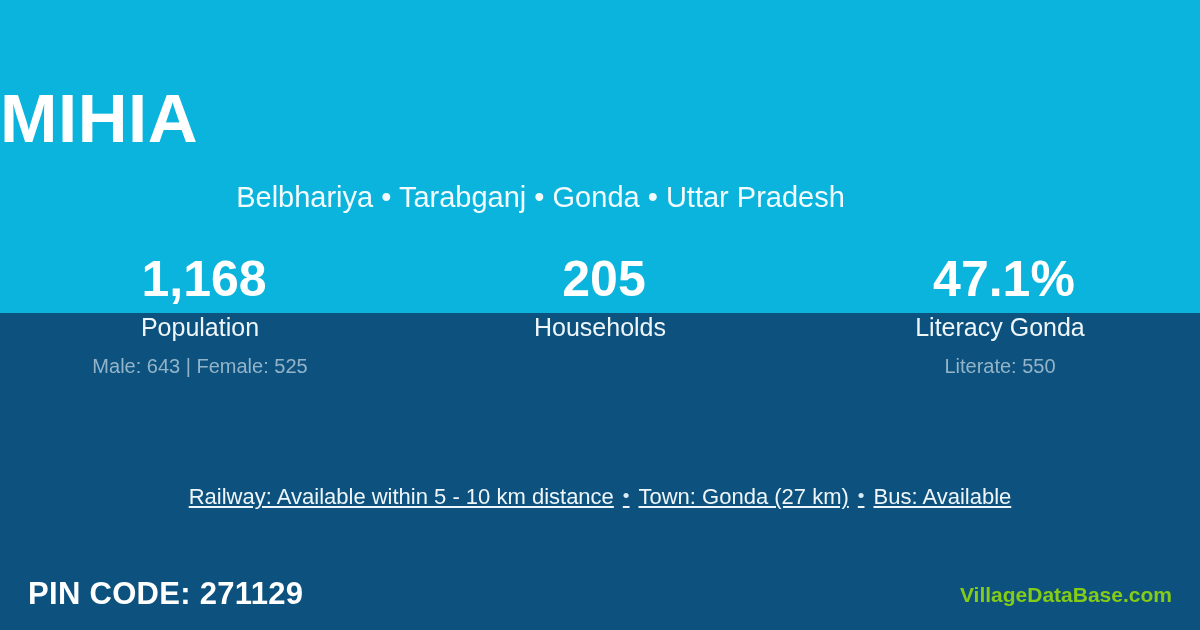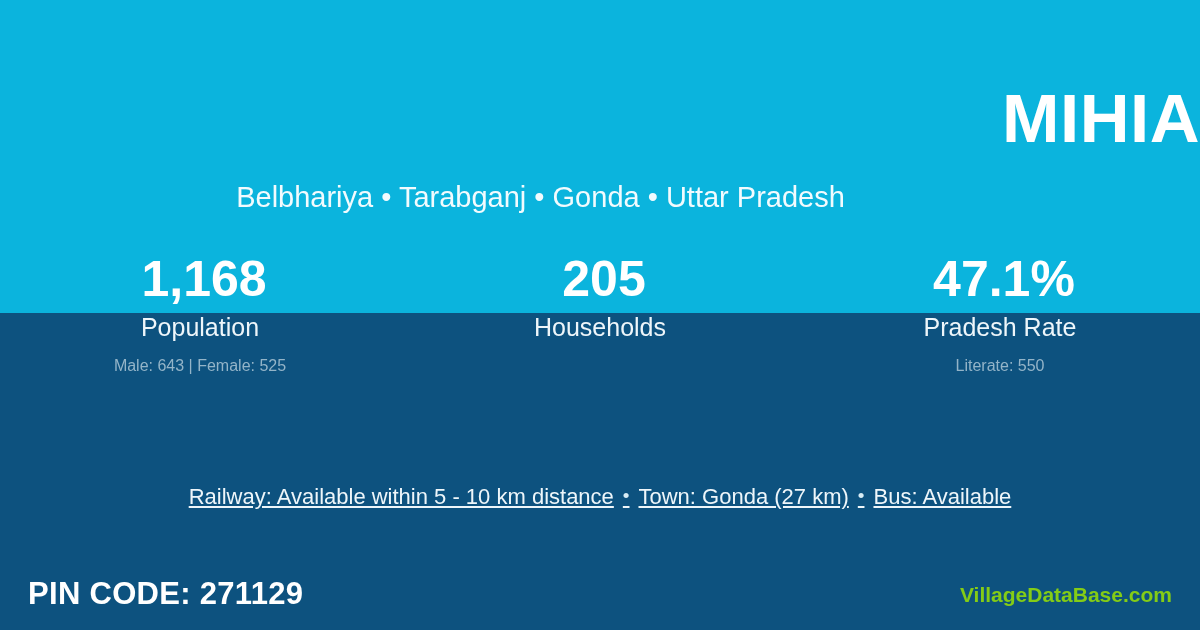--- a/index.html
+++ b/index.html
@@ -27,21 +27,21 @@
     width: 1200px;
     height: 313px;
     background: #0bb4dd;
   }
   
   #village-title {
     position: absolute;
     left: 0;
     top: 84px;
     width: 1200px;
-    text-align: right;
+    text-align: left;
     font-size: 69px;
     font-weight: bold;
     line-height: 1;
     letter-spacing: 0.5px;
     color: #ffffff;
     white-space: nowrap;
   }
   #village-location {
     position: absolute;
     left: 0;
@@ -76,21 +76,21 @@
     margin-left: 8px;
   }
   .stat-label {
     font-size: 25px;
     font-weight: normal;
     line-height: 34px;
     color: #eef6fa;
     white-space: nowrap;
   }
   .stat-sub {
-    font-size: 16px;
+    font-size: 20px;
     font-weight: normal;
     line-height: 24px;
     color: #93b4c8;
     white-space: nowrap;
     padding-top: 10px;
   }
   
   #transport-line {
     position: absolute;
     left: 0;
@@ -150,21 +150,21 @@
       <div class="stat-sub">Male: 643 | Female: 525</div>
     </div>
 
     <div class="stat-col">
       <div class="stat-value">205</div>
       <div class="stat-label">Households</div>
     </div>
 
     <div class="stat-col">
       <div class="stat-value">47.1%</div>
-      <div class="stat-label">Pradesh Rate</div>
+      <div class="stat-label">Literacy Gonda</div>
       <div class="stat-sub">Literate: 550</div>
     </div>
 
   </div>
 
   <div id="transport-line"><span>Railway: Available within 5 - 10 km distance</span><span class="sep">•</span><span>Town: Gonda (27 km)</span><span class="sep">•</span><span>Bus: Available</span></div>
 
   <div id="pin-code">PIN CODE: 271129</div>
 
   <div id="brand">VillageDataBase.com</div>

